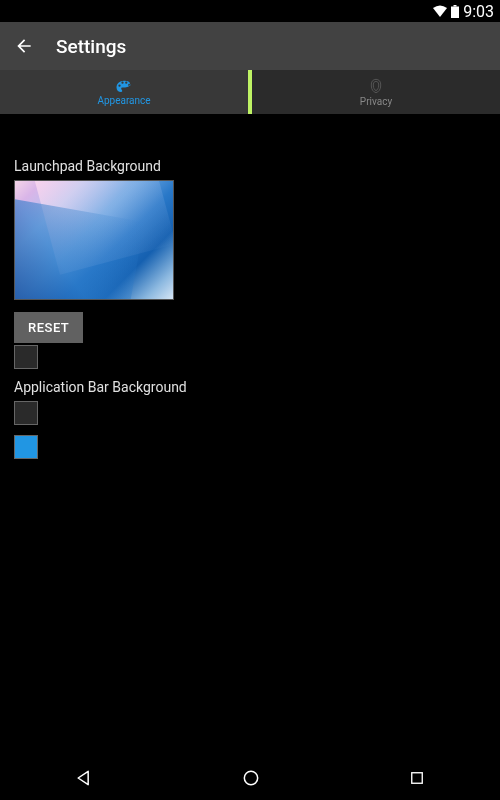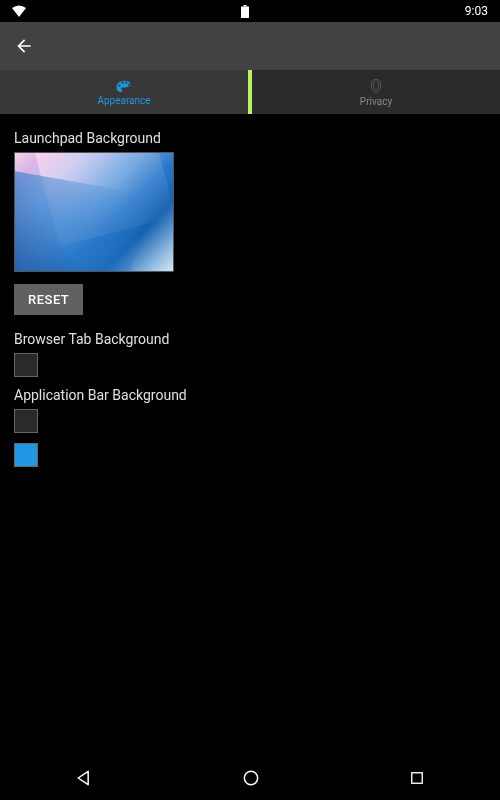--- a/index.html
+++ b/index.html
@@ -13,25 +13,25 @@
       height: 800px;
       background: #000;
       color: #fff;
       overflow: hidden;
       position: relative;
     }
     .status-bar {
       height: 22px;
       background: #000;
       display: flex;
-      justify-content: space-between;
-      align-items: center;
-      padding: 0 12px;
+      justify-content: flex-end;
+      align-items: center;
+      padding: 0 6px;
       gap: 4px;
-      font-size: 12px;
+      font-size: 16px;
     }
     .status-bar .wifi-icon svg,
     .status-bar .battery-icon svg {
       display: block;
     }
     .app-bar {
       height: 48px;
       background: #424242;
       display: flex;
       align-items: center;
@@ -73,20 +73,21 @@
     }
     .tab-label {
       font-size: 10px;
       color: #888;
     }
     .tab.active .tab-label {
       color: #2196e3;
     }
     .content {
       padding: 10px 14px;
+      margin-top: 28px;
     }
     .section-label {
       font-size: 14px;
       color: #e0e0e0;
       margin-top: 6px;
       margin-bottom: 6px;
     }
     .launchpad-preview {
       width: 160px;
       height: 120px;
@@ -172,20 +173,21 @@
   </span>
   <span>9:03</span>
 </div>
 
 <div class="app-bar">
   <span class="back-arrow">
     <svg width="20" height="20" viewBox="0 0 24 24">
         <path d="M20 11H7.83l5.59-5.59L12 4l-8 8 8 8 1.41-1.41L7.83 13H20v-2z" fill="#fff"></path>
       </svg>
   </span>
+  <span class="app-title">Settings</span>
 </div>
 
 <div class="tabs">
   <div class="tab active">
     <span class="tab-icon">
       <svg width="18" height="14" viewBox="0 0 24 18">
           <path d="M12 2C6 2 2 6 2 11c0 4 3 6 6 6 2 0 2-2 1-3s-1-2 0-3h3c4 0 8-1 8-5 0-3-4-4-8-4zM6 10a1.5 1.5 0 110-3 1.5 1.5 0 010 3zm4-4a1.5 1.5 0 110-3 1.5 1.5 0 010 3zm5 0a1.5 1.5 0 110-3 1.5 1.5 0 010 3zm4 3a1.5 1.5 0 110-3 1.5 1.5 0 010 3z" fill="#2196e3"></path>
         </svg>
     </span>
     <span class="tab-label">Appearance</span>
@@ -198,21 +200,20 @@
     </span>
     <span class="tab-label">Privacy</span>
   </div>
 </div>
 
 <div class="content">
   <div class="section-label">Launchpad Background</div>
   <div class="launchpad-preview"></div>
   <button class="reset-btn">RESET</button>
 
-  <div class="section-label" style="margin-top:16px">Browser Tab Background</div>
   <div class="color-swatch swatch-dark" title="#2a2a2a"></div>
 
   <div class="section-label">Application Bar Background</div>
   <div class="color-swatch swatch-dark" title="#2a2a2a"></div>
 
   <div class="color-swatch swatch-accent" title="#2196e3"></div>
 </div>
 
 <div class="nav-bar">
   <span class="nav-btn">

